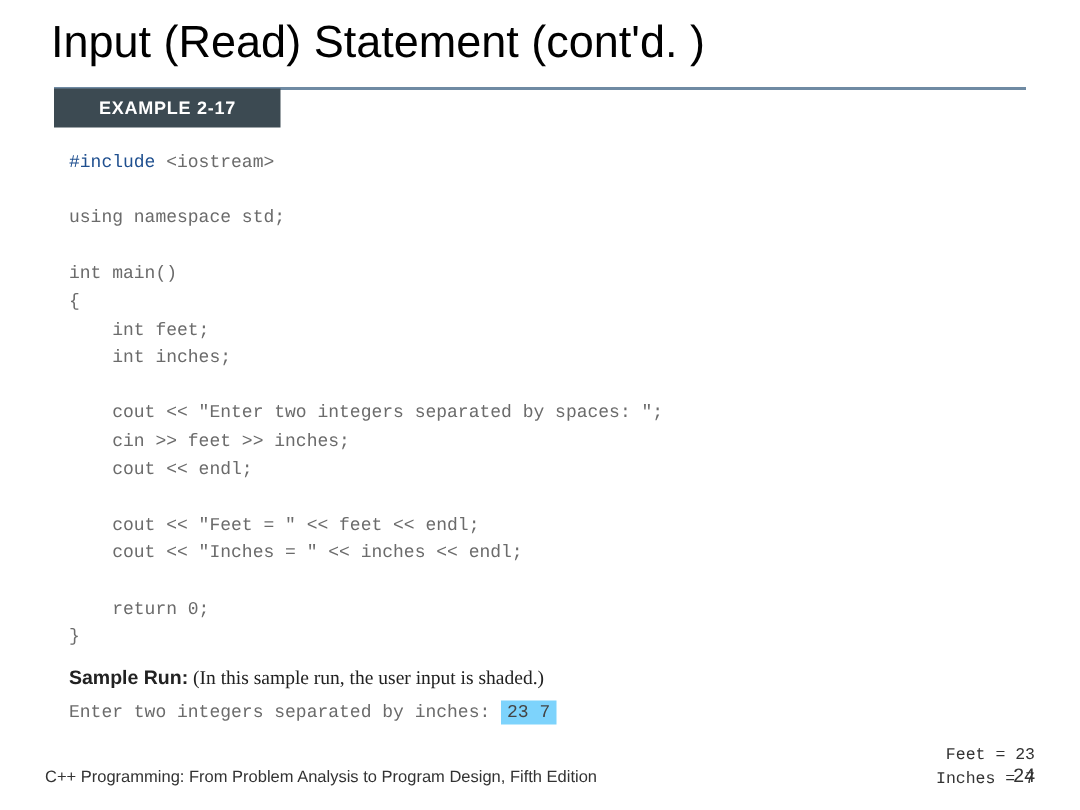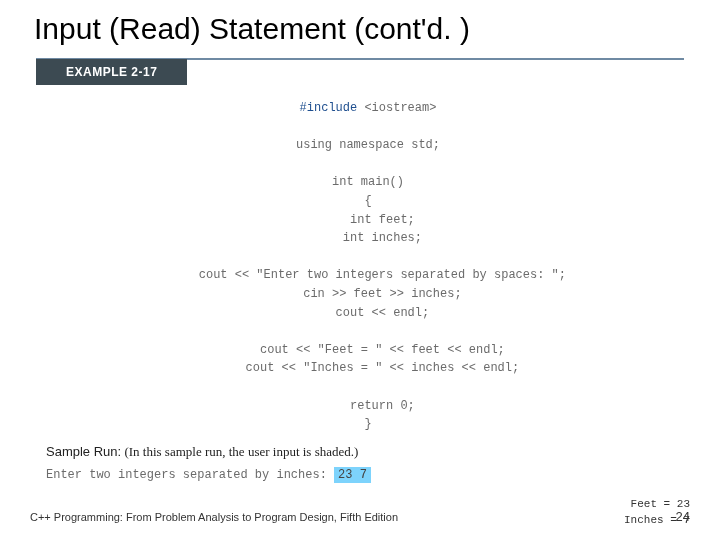--- a/index.html
+++ b/index.html
@@ -41,29 +41,28 @@
     margin-left: 6px;
     margin-top: -1px;
   }
   .code-block {
     font-family: "Courier New", Courier, monospace;
     font-size: 12px;
     line-height: 1.55;
     color: #6b6b6b;
     margin: 14px 0 10px 16px;
     white-space: pre;
-    text-align: center;
   }
   .code-block .kw-include { color: #1f4f8f; }
   .sample-run-label {
     margin-left: 16px;
     font-size: 13px;
     color: #222;
   }
-  .sample-run-label .bold { font-weight: 400; }
+  .sample-run-label .bold { font-weight: 700; }
   .sample-run-label .note { font-family: Liberation Serif, serif; }
   .run-line {
     font-family: "Courier New", Courier, monospace;
     font-size: 12px;
     color: #6b6b6b;
     margin: 8px 0 0 16px;
   }
   .shaded {
     background: #7dd3fc;
     padding: 1px 4px;

